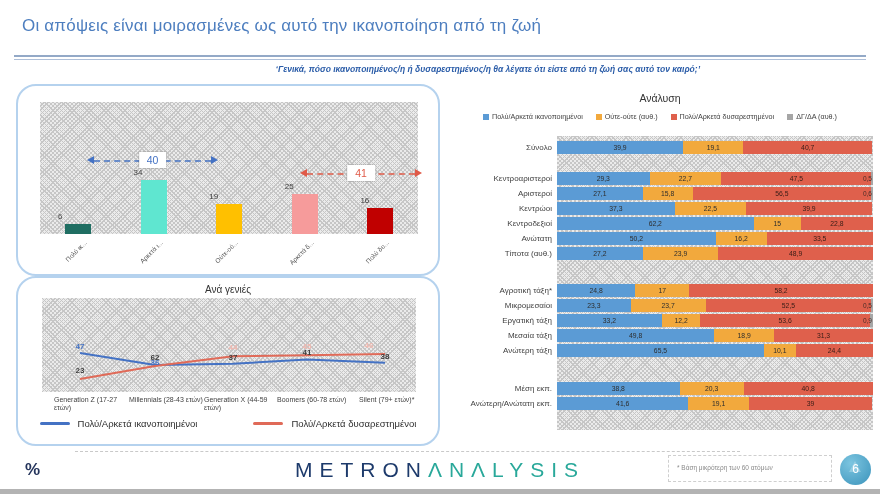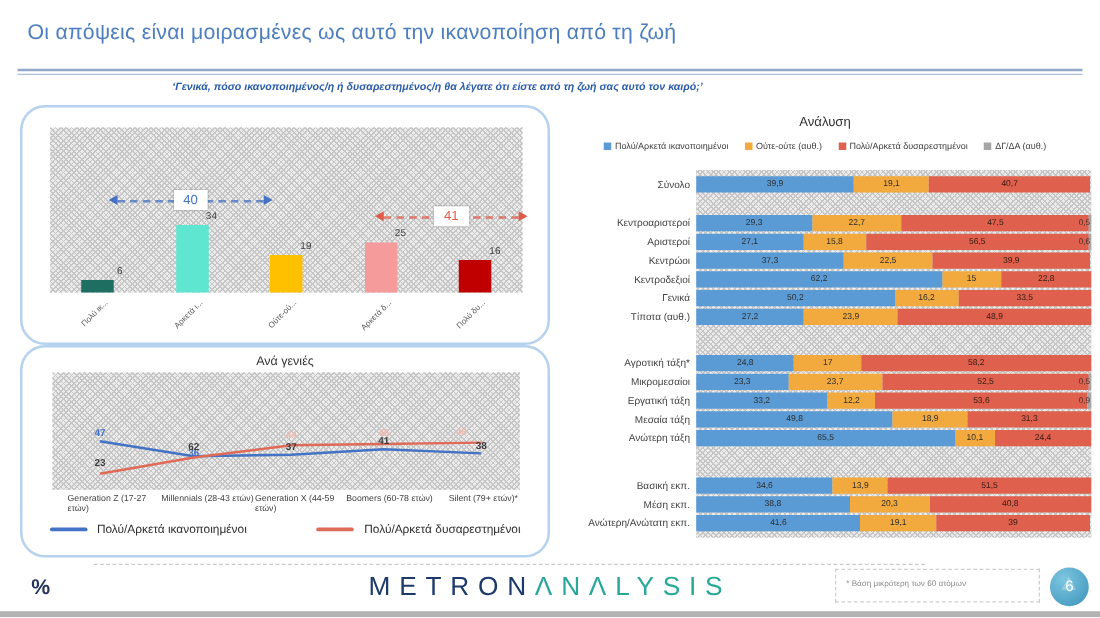--- a/index.html
+++ b/index.html
@@ -3,35 +3,35 @@
 <meta charset="utf-8">
 <style>
   html,body{margin:0;padding:0;background:#fff;}
   .slide{position:relative;width:880px;height:494px;background:#ffffff;
          font-family:"Liberation Sans",sans-serif;overflow:hidden;}
 
   
   .title{position:absolute;left:22px;top:16px;font-size:17px;color:#4d7ebf;letter-spacing:.2px;}
   .rule{position:absolute;left:14px;top:55px;width:852px;height:2px;
         border-top:2px solid #93a9c7;border-bottom:1px solid #aebfd8;}
-  .question{position:absolute;left:0;top:64px;width:700px;text-align:center;
+  .question{position:absolute;left:0;top:64px;width:700px;text-align:right;
             font-size:8.5px;font-style:italic;font-weight:bold;color:#2a5ca8;}
 
   
   .panel{position:absolute;border:2px solid #b5d2ee;border-radius:20px;background:#fff;}
   #panel-top{left:16px;top:84px;width:420px;height:188px;}
   #panel-gen{left:16px;top:276px;width:420px;height:166px;}
 
   .hatch{background-color:#ebebeb;
          background-image:repeating-linear-gradient(45deg,#c6c6c6 0 1px,transparent 1px 3px),
                           repeating-linear-gradient(-45deg,#c6c6c6 0 1px,transparent 1px 3px);}
 
   #bar-plot{position:absolute;left:22px;top:16px;width:378px;height:132px;}
   .vbar{position:absolute;}
-  .vbar-label{position:absolute;width:40px;text-align:right;font-size:8px;color:#404040;}
+  .vbar-label{position:absolute;width:40px;text-align:left;font-size:8px;color:#404040;}
   .axis-label{position:absolute;width:52px;text-align:right;font-size:6.5px;color:#555;
               transform:rotate(-45deg);transform-origin:100% 0%;white-space:nowrap;}
   .ann{position:absolute;height:15px;margin-left:30px;}
   .ann-line{position:absolute;left:7px;right:7px;top:7px;border-top:2px dashed currentColor;opacity:.75;}
   .ann-arrow-l{position:absolute;left:0;top:3px;width:0;height:0;
                border-top:4px solid transparent;border-bottom:4px solid transparent;
                border-right:7px solid currentColor;}
   .ann-arrow-r{position:absolute;right:0;top:3px;width:0;height:0;
                border-top:4px solid transparent;border-bottom:4px solid transparent;
                border-left:7px solid currentColor;}
@@ -219,21 +219,21 @@
           </div>
           <div class="an-row">
             <div class="an-rowlabel">Κεντροδεξιοί</div>
             <div class="an-barwrap">
               <div class="an-seg" style="width: 196.552px; background: rgb(91, 155, 213);">62,2</div>
               <div class="an-seg" style="width: 47.4px; background: rgb(242, 169, 61);">15</div>
               <div class="an-seg" style="width: 72.048px; background: rgb(223, 96, 76); color: rgb(54, 28, 22);">22,8</div>
             </div>
           </div>
           <div class="an-row">
-            <div class="an-rowlabel">Γενικά</div>
+            <div class="an-rowlabel">Ανώτατη</div>
             <div class="an-barwrap">
               <div class="an-seg" style="width: 158.632px; background: rgb(91, 155, 213);">50,2</div>
               <div class="an-seg" style="width: 51.192px; background: rgb(242, 169, 61);">16,2</div>
               <div class="an-seg" style="width: 105.86px; background: rgb(223, 96, 76); color: rgb(54, 28, 22);">33,5</div>
             </div>
           </div>
           <div class="an-row">
             <div class="an-rowlabel">Τίποτα (αυθ.)</div>
             <div class="an-barwrap">
               <div class="an-seg" style="width: 85.952px; background: rgb(91, 155, 213);">27,2</div>
@@ -280,28 +280,20 @@
           </div>
           <div class="an-row">
             <div class="an-rowlabel">Ανώτερη τάξη</div>
             <div class="an-barwrap">
               <div class="an-seg" style="width: 206.98px; background: rgb(91, 155, 213);">65,5</div>
               <div class="an-seg" style="width: 31.916px; background: rgb(242, 169, 61);">10,1</div>
               <div class="an-seg" style="width: 77.104px; background: rgb(223, 96, 76); color: rgb(54, 28, 22);">24,4</div>
             </div>
           </div>
           <div class="an-spacer" style="height: 23px;"></div>
-          <div class="an-row">
-            <div class="an-rowlabel">Βασική εκπ.</div>
-            <div class="an-barwrap">
-              <div class="an-seg" style="width: 109.336px; background: rgb(91, 155, 213);">34,6</div>
-              <div class="an-seg" style="width: 43.924px; background: rgb(242, 169, 61);">13,9</div>
-              <div class="an-seg" style="width: 162.74px; background: rgb(223, 96, 76); color: rgb(54, 28, 22);">51,5</div>
-            </div>
-          </div>
           <div class="an-row">
             <div class="an-rowlabel">Μέση εκπ.</div>
             <div class="an-barwrap">
               <div class="an-seg" style="width: 122.608px; background: rgb(91, 155, 213);">38,8</div>
               <div class="an-seg" style="width: 64.148px; background: rgb(242, 169, 61);">20,3</div>
               <div class="an-seg" style="width: 128.928px; background: rgb(223, 96, 76); color: rgb(54, 28, 22);">40,8</div>
             </div>
           </div>
           <div class="an-row">
             <div class="an-rowlabel">Ανώτερη/Ανώτατη εκπ.</div>

